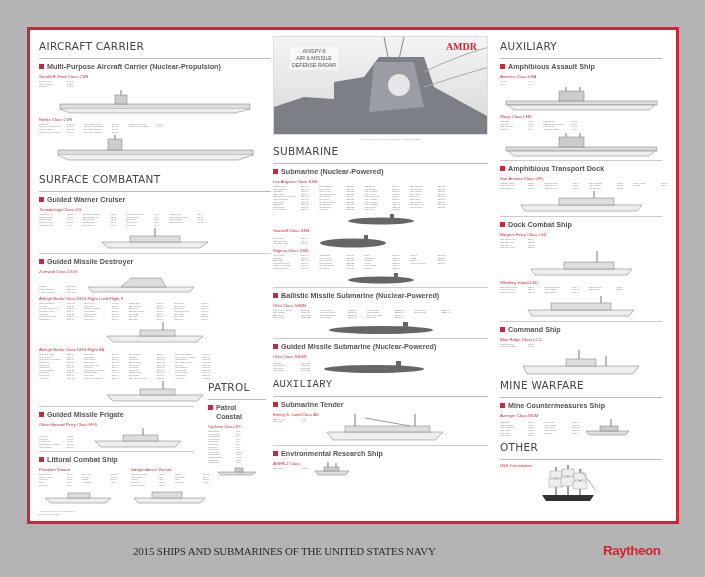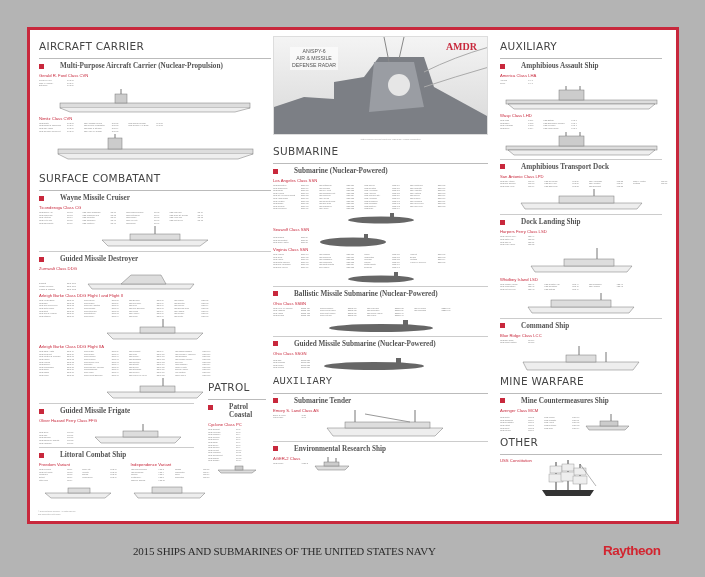--- a/index.html
+++ b/index.html
@@ -1,21 +1,21 @@
 <!DOCTYPE html>
 <html><head>
 <meta charset="utf-8">
 <style>
   * { box-sizing: border-box; margin: 0; padding: 0; }
   html, body { width: 705px; height: 577px; overflow: hidden; }
   body { background: #b4b4b4; font-family: "Liberation Sans", sans-serif; position: relative; color: #555; }
   .poster { position: absolute; left: 27px; top: 27px; width: 652px; height: 497px; background: #fff; border: 3px solid #c8283c; }
   .col { position: absolute; }
   .cat { font-family: "DejaVu Sans", sans-serif; font-size: 10.5px; letter-spacing: 0.3px; color: #444; border-bottom: 1px solid #bbb; padding-bottom: 6px; margin-bottom: 3px; }
-  .sub { font-family: Liberation Serif, serif; font-size: 7.2px; font-weight: bold; color: #555; display: flex; align-items: center; gap: 16px; margin: 2px 0 3px; }
+  .sub { font-family: Liberation Sans, sans-serif; font-size: 7.2px; font-weight: bold; color: #555; display: flex; align-items: center; gap: 3px; margin: 2px 0 3px; }
   .sub .sq { width: 5px; height: 5px; background: #c8283c; flex: none; }
   .cls { font-size: 4.2px; color: #c8283c; margin-bottom: 1px; }
   .list { display: flex; gap: 10px; font-size: 1.9px; line-height: 2.6px; color: #888; }
   .list .lc { display: flex; flex-direction: column; }
   .list .row { display: flex; gap: 6px; white-space: nowrap; }
   .list .row span:first-child { width: 22px; overflow: hidden; }
   .ship { margin: 2px auto 3px; display: block; }
   .divider { border-top: 1px solid #ccc; margin: 3px 0; }
   .hero { position: absolute; left: 243px; top: 6px; width: 215px; height: 99px; background: linear-gradient(180deg,#f4f4f4,#d8d8d8); border: 1px solid #ddd; overflow: hidden; }
   .hero .radar-text { position: absolute; left: 16px; top: 10px; font-size: 5.2px; line-height: 7px; text-align: center; color: #555; background: rgba(255,255,255,0.6); padding: 1px 2px; }
@@ -111,21 +111,21 @@
     <svg class="ship" width="205" height="26" viewBox="0 0 205 26">
         <rect x="5" y="15" width="195" height="5" fill="#ddd" stroke="#777" stroke-width="0.5"></rect>
         <path d="M5 20 L15 25 L185 25 L200 20" fill="#eee" stroke="#777" stroke-width="0.5"></path>
         <rect x="55" y="4" width="14" height="11" fill="#ccc" stroke="#777" stroke-width="0.5"></rect>
         <line x1="62" y1="0" x2="62" y2="4" stroke="#777"></line>
       </svg>
 
     <div class="cat" style="margin-top:12px;">SURFACE COMBATANT</div>
     <div class="sub">
         <span class="sq"></span>
-        <span>Wayne Missile Cruiser</span>
+        <span>Guided Warner Cruiser</span>
       </div>
     <div class="cls">Ticonderoga Class CG</div>
     <div class="list">
         <div class="lc">
           <div class="row">
             <span>USS Bunker Hill</span>
             <span>CG 52</span>
           </div>
           <div class="row">
             <span>USS Mobile Bay</span>
@@ -1372,21 +1372,21 @@
         </div>
       </div>
     <svg class="ship" width="125" height="22" viewBox="0 0 125 22">
         <path d="M2 14 L123 14 L118 20 L6 20 Z" fill="#eee" stroke="#777" stroke-width="0.5"></path>
         <rect x="40" y="7" width="55" height="7" fill="#ddd" stroke="#777" stroke-width="0.5"></rect>
         <line x1="75" y1="0" x2="75" y2="7" stroke="#777"></line>
       </svg>
     <div class="divider"></div>
     <div class="sub">
         <span class="sq"></span>
-        <span>Dock Landing Ship</span>
+        <span>Dock Combat Ship</span>
       </div>
     <div class="cls">Harpers Ferry Class LSD</div>
     <div class="list">
         <div class="lc">
           <div class="row">
             <span>USS Harpers Ferry</span>
             <span>LSD 49</span>
           </div>
           <div class="row">
             <span>USS Carter Hall</span>

